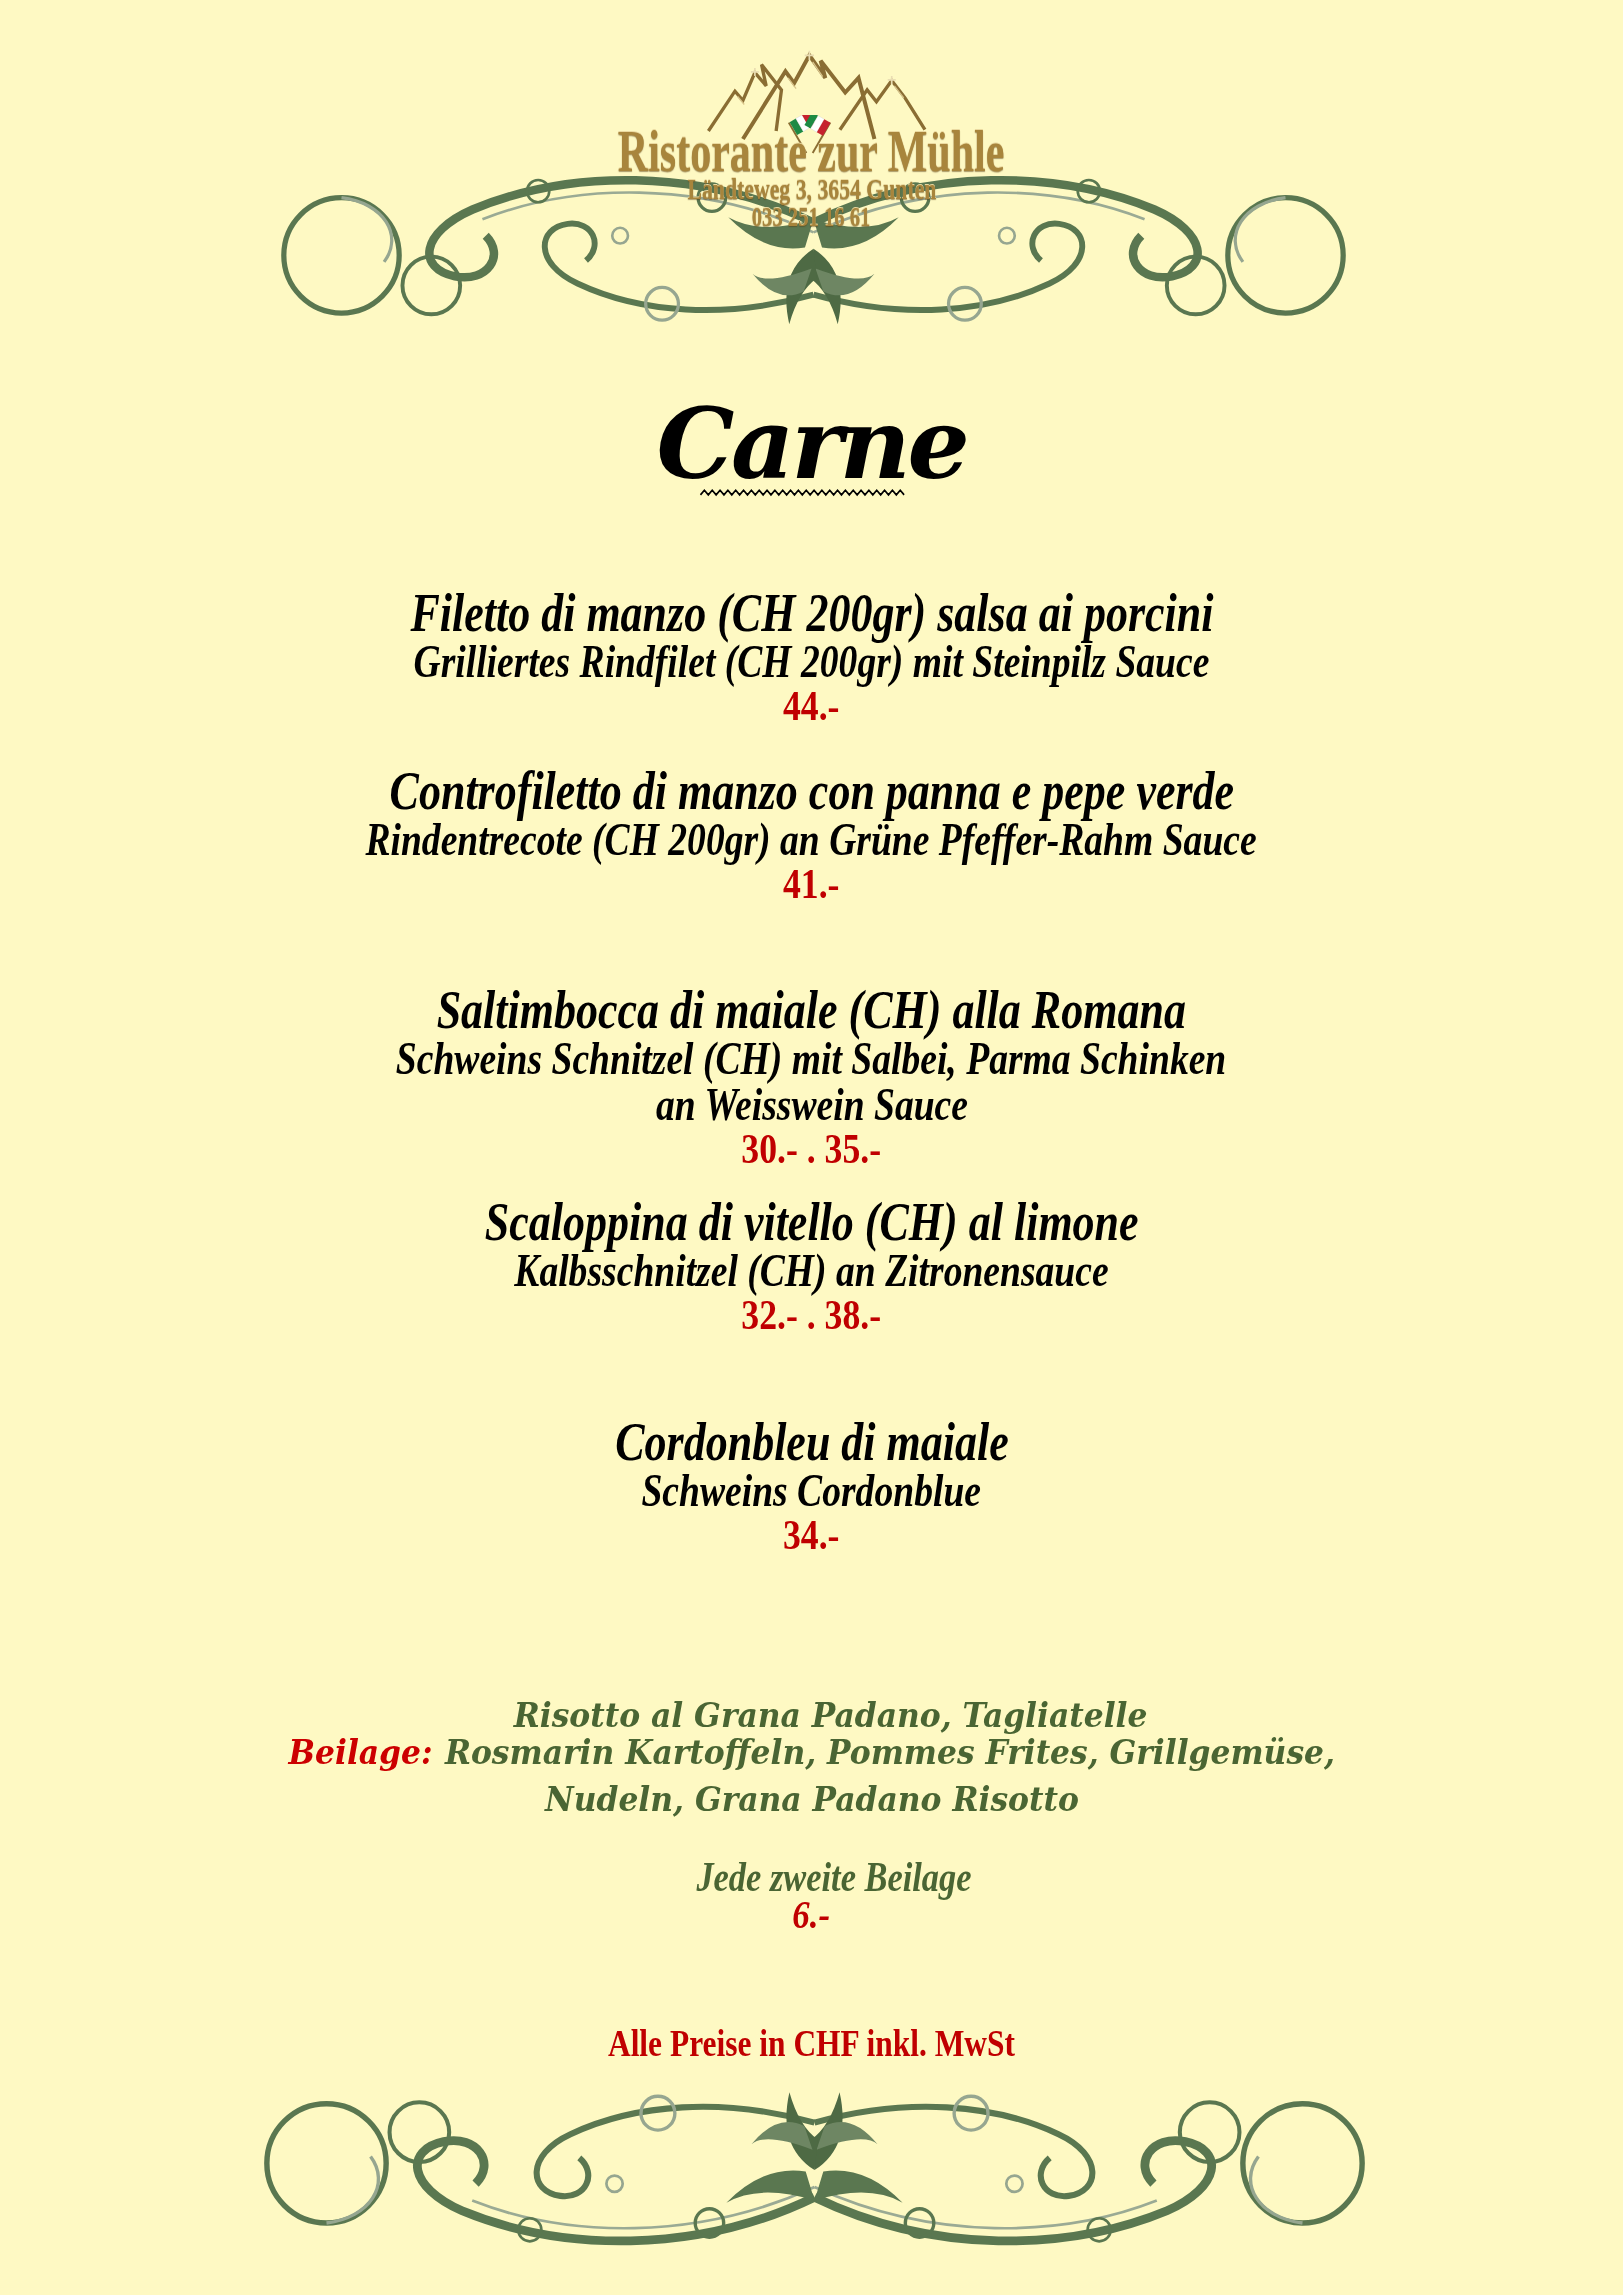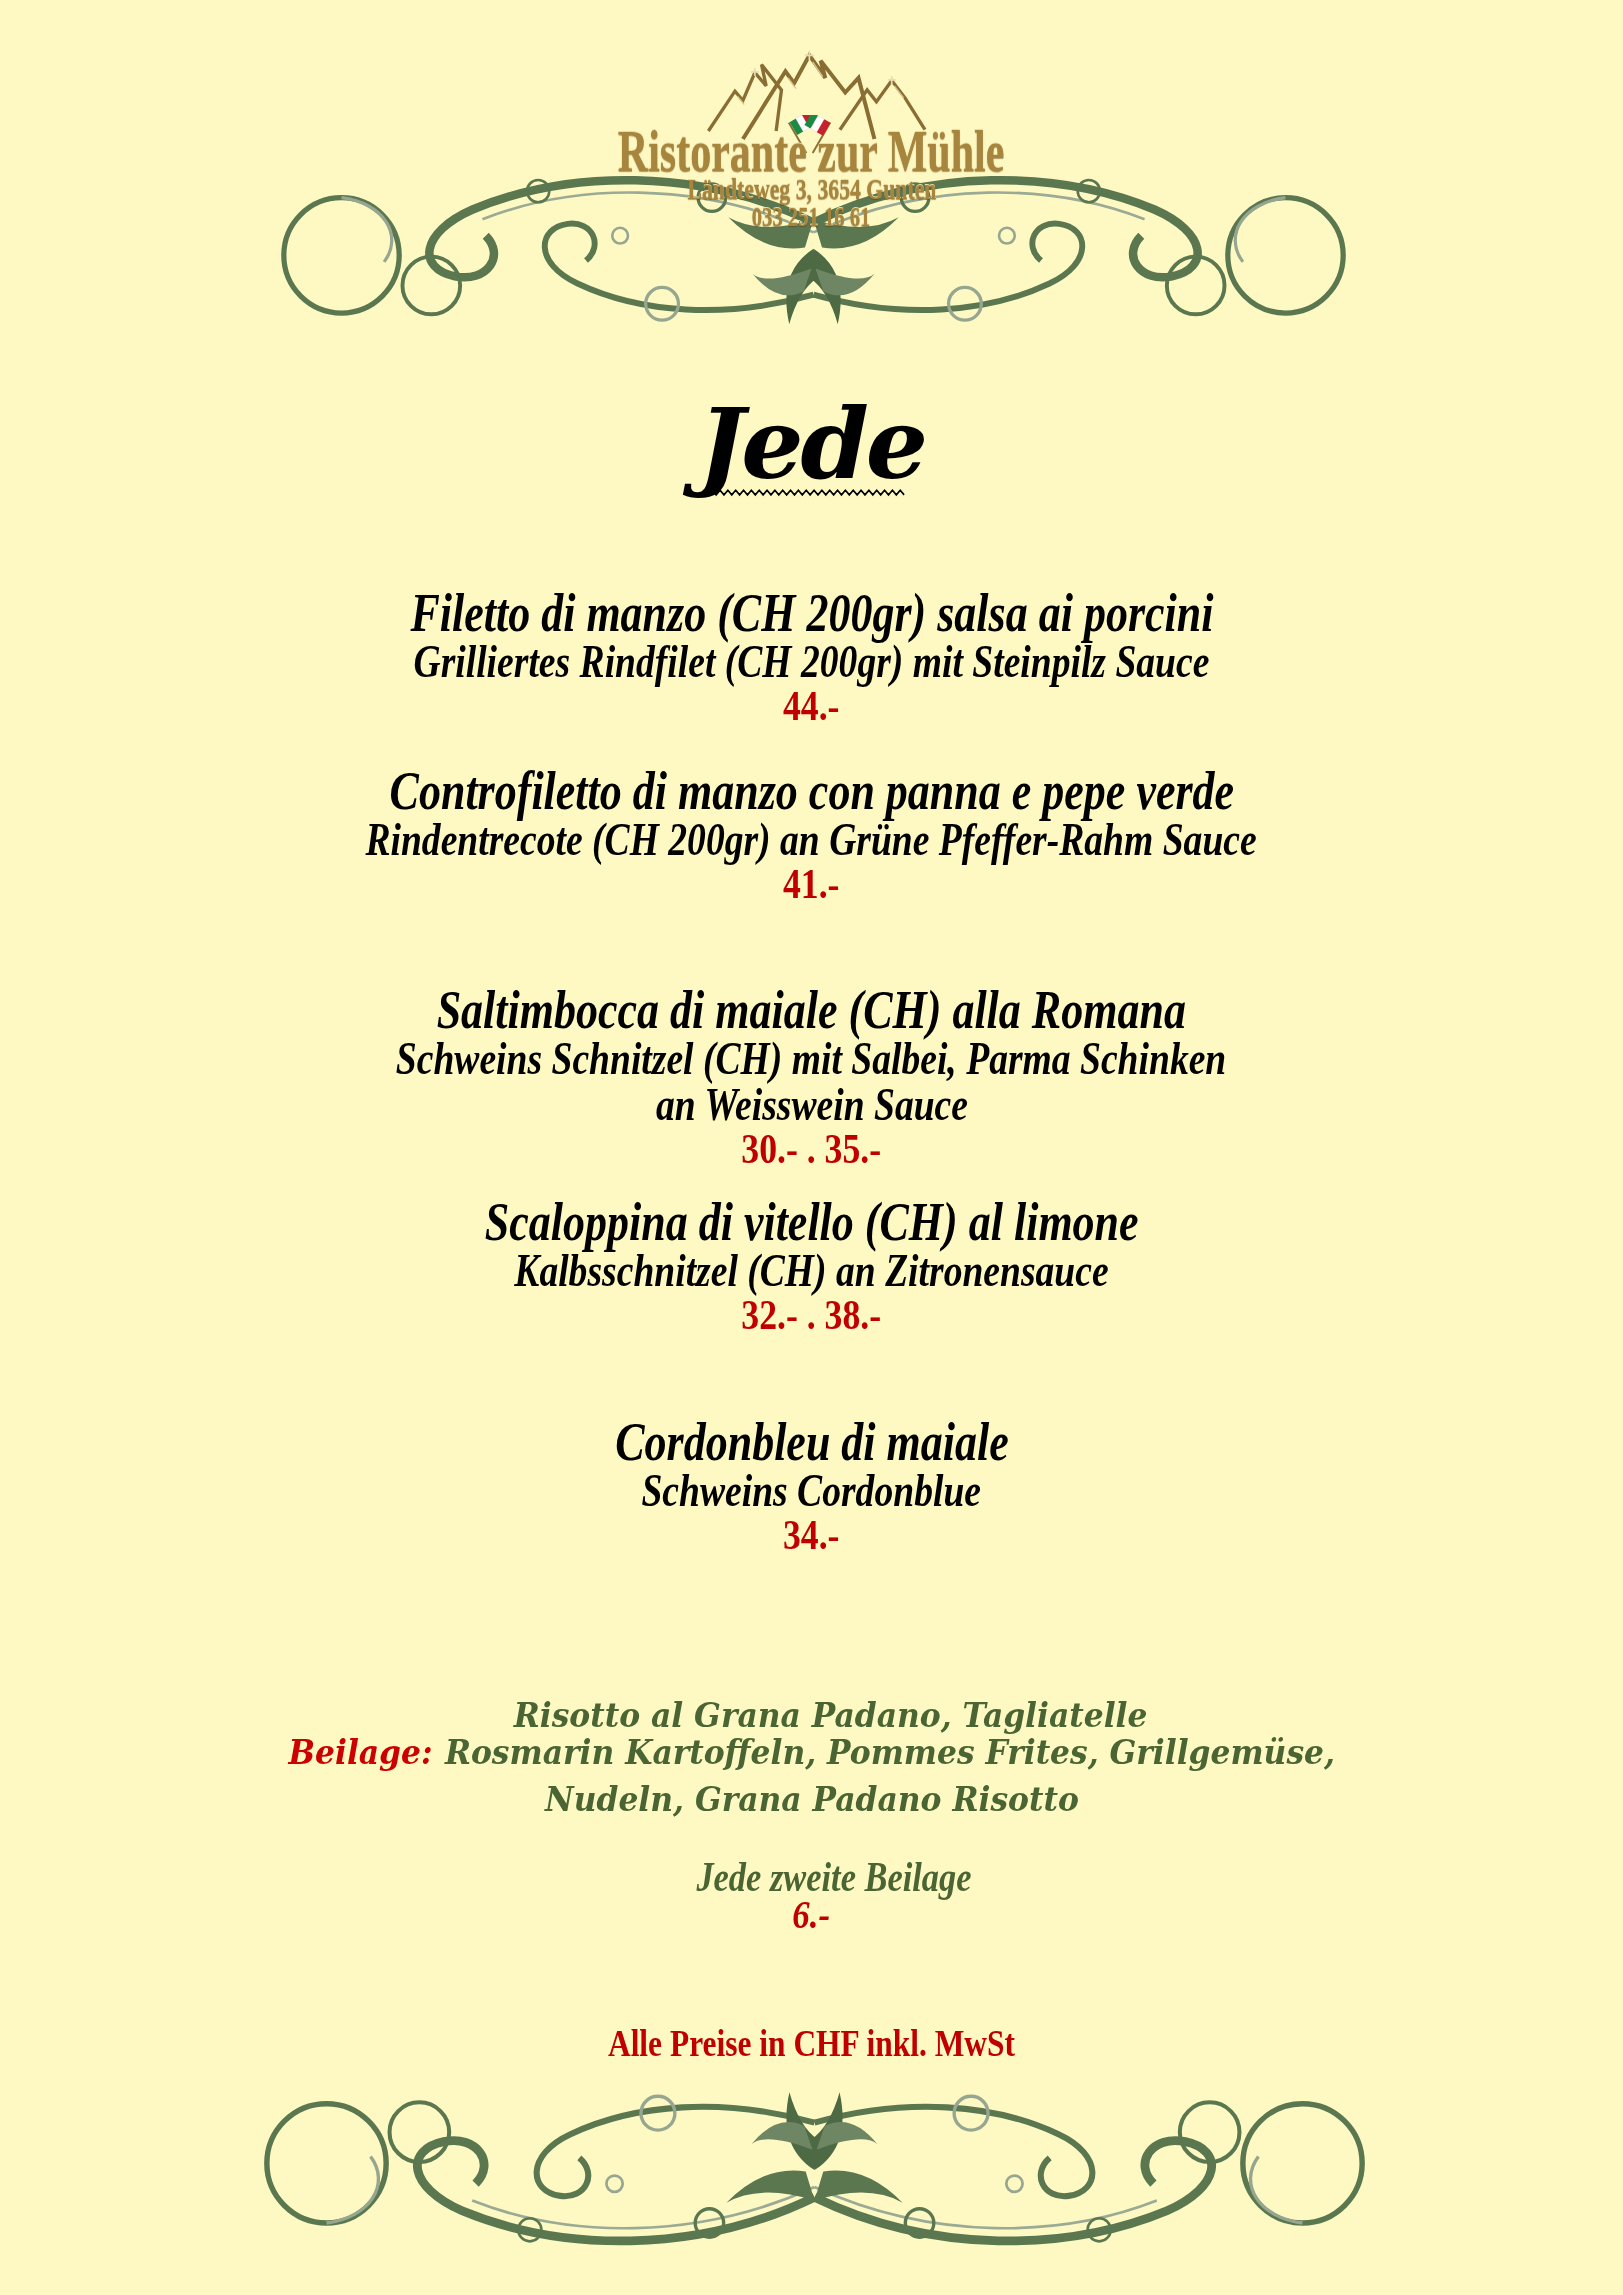--- a/index.html
+++ b/index.html
@@ -117,21 +117,21 @@
           <path d="M825 95 Q905 120 955 92 Q900 148 838 138 Z" fill="#5a7750"></path>
           <path d="M828 170 Q898 196 918 178 Q880 225 840 205 Z" fill="#6e8663"></path>
         </g>
       </defs>
       <use href="#halfF"></use>
       <use href="#halfF" transform="translate(1650 0) scale(-1 1)"></use>
     </svg>
   </header>
 
   <h1 class="abs carne" style="margin:0;">
-    <span>Jede</span>
+    <span>Carne</span>
   </h1>
   <svg class="zigzag" viewBox="0 0 314 16">
     <path fill="none" stroke="#000000" stroke-width="2.6" d="M1 12 l6 -7 l6 7 l6 -7 l6 7 l6 -7 l6 7 l6 -7 l6 7 l6 -7 l6 7 l6 -7 l6 7 l6 -7 l6 7 l6 -7 l6 7 l6 -7 l6 7 l6 -7 l6 7 l6 -7 l6 7 l6 -7 l6 7 l6 -7 l6 7 l6 -7 l6 7 l6 -7 l6 7 l6 -7 l6 7 l6 -7 l6 7 l6 -7 l6 7 l6 -7 l6 7 l6 -7 l6 7 l6 -7 l6 7 l6 -7 l6 7 l6 -7 l6 7 l6 -7 l6 7 l6 -7 l6 7 l6 -7 l6 7"></path>
   </svg>
 
   <section class="dish" style="top:588px;">
     <div class="dish-name"><span class="cond">Filetto di manzo (CH 200gr)  salsa ai porcini</span></div>
     <div class="dish-desc"><span class="cond">Grilliertes Rindfilet (CH 200gr) mit Steinpilz Sauce</span></div>
     <div class="dish-price"><span class="cond">44.-</span></div>
   </section>

